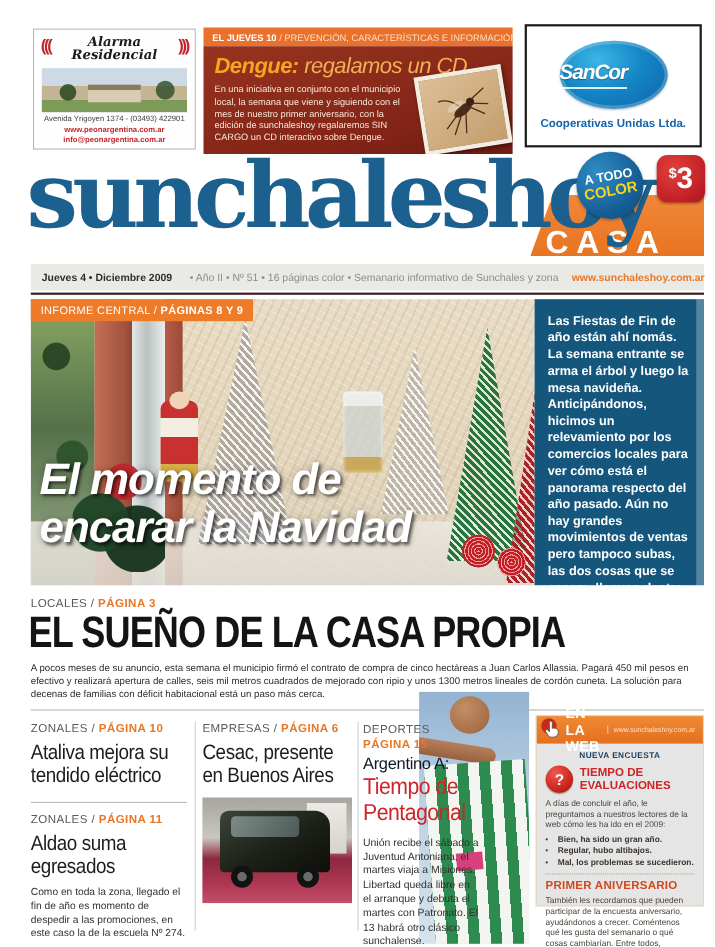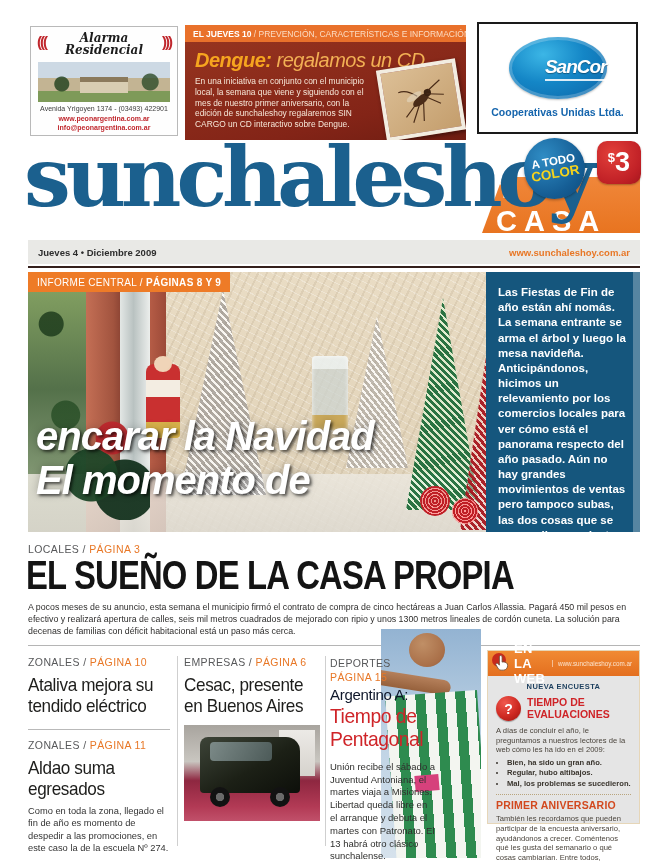--- a/index.html
+++ b/index.html
@@ -42,21 +42,21 @@
   .mosquito-photo { position:absolute; right:5px; top:22px; width:80px; height:72px;
     background:linear-gradient(145deg,#dcbf96,#c49e6d); border:4px solid #f2ede1;
     transform:rotate(-9deg); box-shadow:1px 2px 4px rgba(0,0,0,.45); }
   .mosquito-photo svg { width:100%; height:100%; }
 
   .ad-sancor { position:absolute; left:477px; top:22px; width:161px; height:112px;
     border:2px solid #1a1a1a; background:#fff; text-align:center; }
   .sancor-ellipse { width:98px; height:62px; margin:13px auto 7px; border-radius:50%;
     background:radial-gradient(ellipse at 35% 28%, #3cb6e6 0%, #1486c6 45%, #0d63a6 100%);
     box-shadow: inset 0 0 0 3px rgba(255,255,255,.22), 0 1px 2px rgba(0,0,0,.25);
-    display:flex; align-items:center; justify-content:flex-end; }
+    display:flex; align-items:center; justify-content:flex-start; }
   .sancor-word { color:#fff; font-weight:bold; font-size:19px; font-style:italic;
     letter-spacing:-1px; text-shadow:0 1px 1px rgba(0,0,0,.35);
     border-bottom:2px solid rgba(255,255,255,.85); padding-bottom:1px; }
   .sancor-tag { color:#1565ad; font-weight:bold; font-size:10.5px; }
 
   
   .masthead-title { position:absolute; left:24px; top:136px; z-index:5;
     font-family:"DejaVu Serif", serif; font-weight:bold; font-size:83px; line-height:1;
     color:#1b608e; letter-spacing:-5px; }
   .zona-banner { position:absolute; left:482px; top:177px; width:158px; height:56px; z-index:3;
@@ -134,21 +134,21 @@
     text-shadow:2px 2px 3px rgba(0,0,0,.6), 0 0 8px rgba(0,0,0,.25); }
 
   .feature-sidebar { position:absolute; left:486px; top:272px; width:154px; height:260px;
     background:#15567d; }
   .feature-sidebar::after { content:""; position:absolute; right:0; top:0; width:7px; height:100%;
     background:rgba(255,255,255,.28); }
   .sidebar-text { padding:13px 14px 0 12px; color:#fff; font-weight:bold; font-size:11.5px; line-height:1.32; }
 
   
   .sec-label { font-size:10.5px; color:#57585a; letter-spacing:.4px; }
-  .sec-label b { color:#e87726; font-weight:normal; }
+  .sec-label b { color:#e87726; font-weight:bold; }
   .locales-label { position:absolute; left:28px; top:543px; }
   .locales-headline { position:absolute; left:26px; top:553px; font-weight:bold; color:#141414;
     font-size:40px; letter-spacing:-1px; transform:scaleX(.82); transform-origin:left; white-space:nowrap; }
   .locales-body { position:absolute; left:28px; top:601px; width:612px; font-size:8.8px;
     line-height:1.38; color:#2e2d2c; }
 
   .bottom-rule { position:absolute; left:28px; top:645px; width:612px; height:1px; background:#b5b5b5; }
 
   
   .col-headline { font-weight:bold; color:#222120; font-size:19px; line-height:1.12; letter-spacing:-0.4px;
@@ -276,20 +276,21 @@
     <span class="w">A TODO</span>
     <span class="y">COLOR</span>
   </div>
   <div class="badge-price">
     <span class="sym">$</span>
       <span class="val">3</span>
   </div>
 
   <div class="datebar">
     <span class="d-bold">Jueves 4 • Diciembre 2009</span>
+    <span class="d-rest">• Año II • Nº 51 • 16 páginas color • Semanario informativo de Sunchales y zona</span>
     <span class="d-url">www.sunchaleshoy.com.ar</span>
   </div>
   <div class="masthead-rule"></div>
 
   <div class="feature-photo">
     <div class="ph ph-garden"></div>
     <div class="ph ph-pillar"></div>
     <div class="ph ph-mirror"></div>
     <div class="ph ph-pillar2"></div>
     <div class="ph ph-shelf"></div>
@@ -298,22 +299,22 @@
     <div class="ph cone cone-green"></div>
     <div class="ph cone cone-red"></div>
     <div class="ph santa-figure"></div>
     <div class="ph knit-doll"></div>
     <div class="ph glass-jar"></div>
     <div class="ph glitter-disc gd1"></div>
     <div class="ph glitter-disc gd2"></div>
   </div>
   <div class="informe-tag"><span>INFORME CENTRAL / </span><b>PÁGINAS 8 Y 9</b></div>
   <div class="feature-headline">
+    <div>El momento de</div>
     <div>encarar la Navidad</div>
-    <div>El momento de</div>
   </div>
   <div class="feature-sidebar">
     <div class="sidebar-text">Las Fiestas de Fin de año están ahí nomás. La semana entrante se arma el árbol y luego la mesa navideña. Anticipándonos, hicimos un relevamiento por los comercios locales para ver cómo está el panorama respecto del año pasado. Aún no hay grandes movimientos de ventas pero tampoco subas, las dos cosas que se espera, lleguen dentro de los próximos días.</div>
   </div>
 
   <div class="sec-label locales-label"><span>LOCALES / </span><b>PÁGINA 3</b></div>
   <div class="locales-headline">EL SUEÑO DE LA CASA PROPIA</div>
   <div class="locales-body">A pocos meses de su anuncio, esta semana el municipio firmó el contrato de compra de cinco hectáreas a Juan Carlos Allassia. Pagará 450 mil pesos en efectivo y realizará apertura de calles, seis mil metros cuadrados de mejorado con ripio y unos 1300 metros lineales de cordón cuneta. La solución para decenas de familias con déficit habitacional está un paso más cerca.</div>
 
   <div class="bottom-rule"></div>

